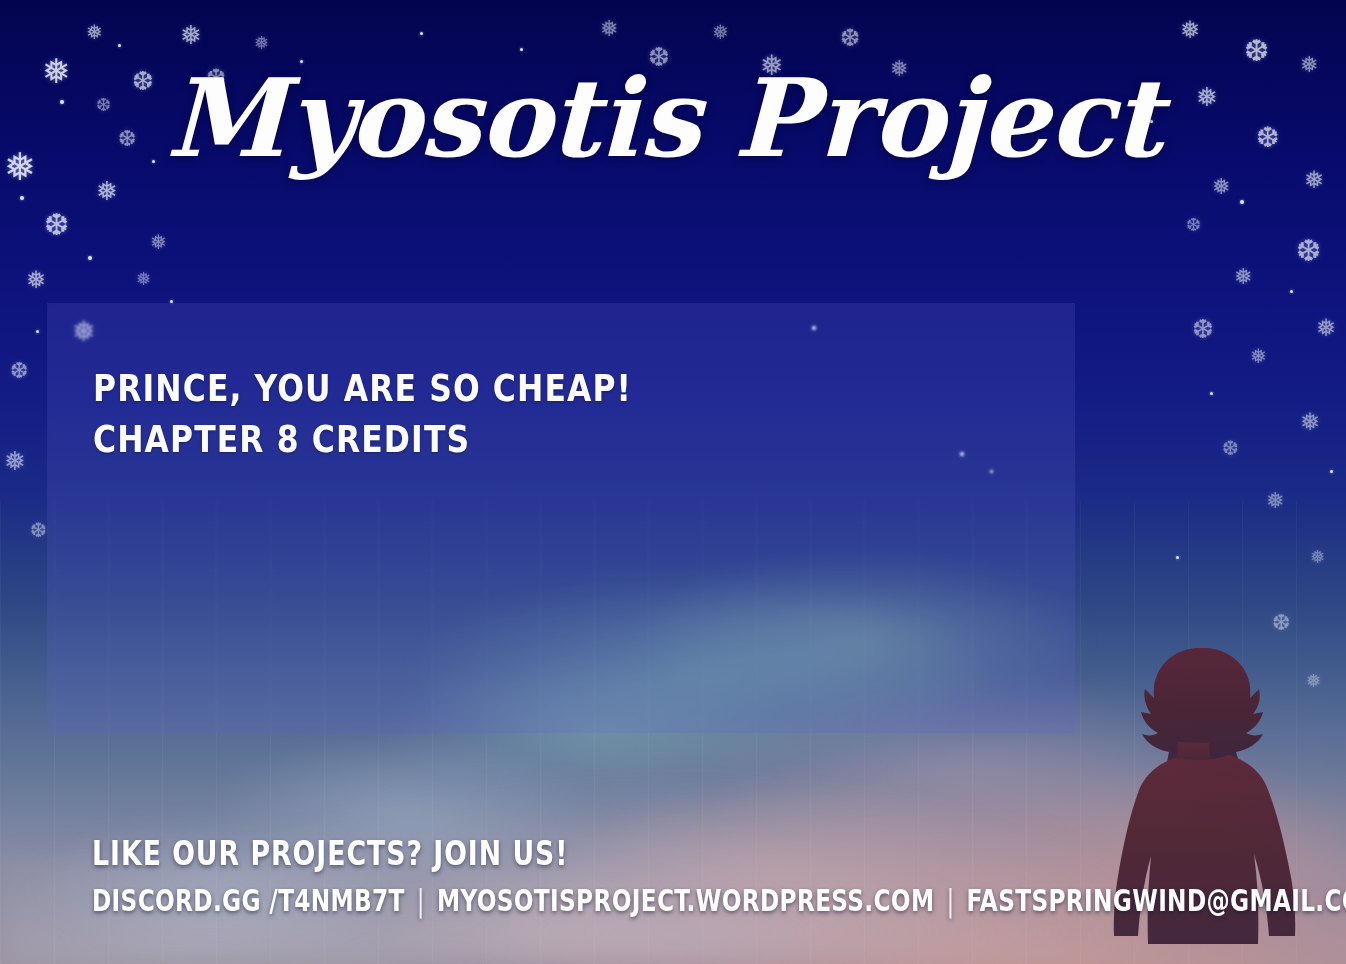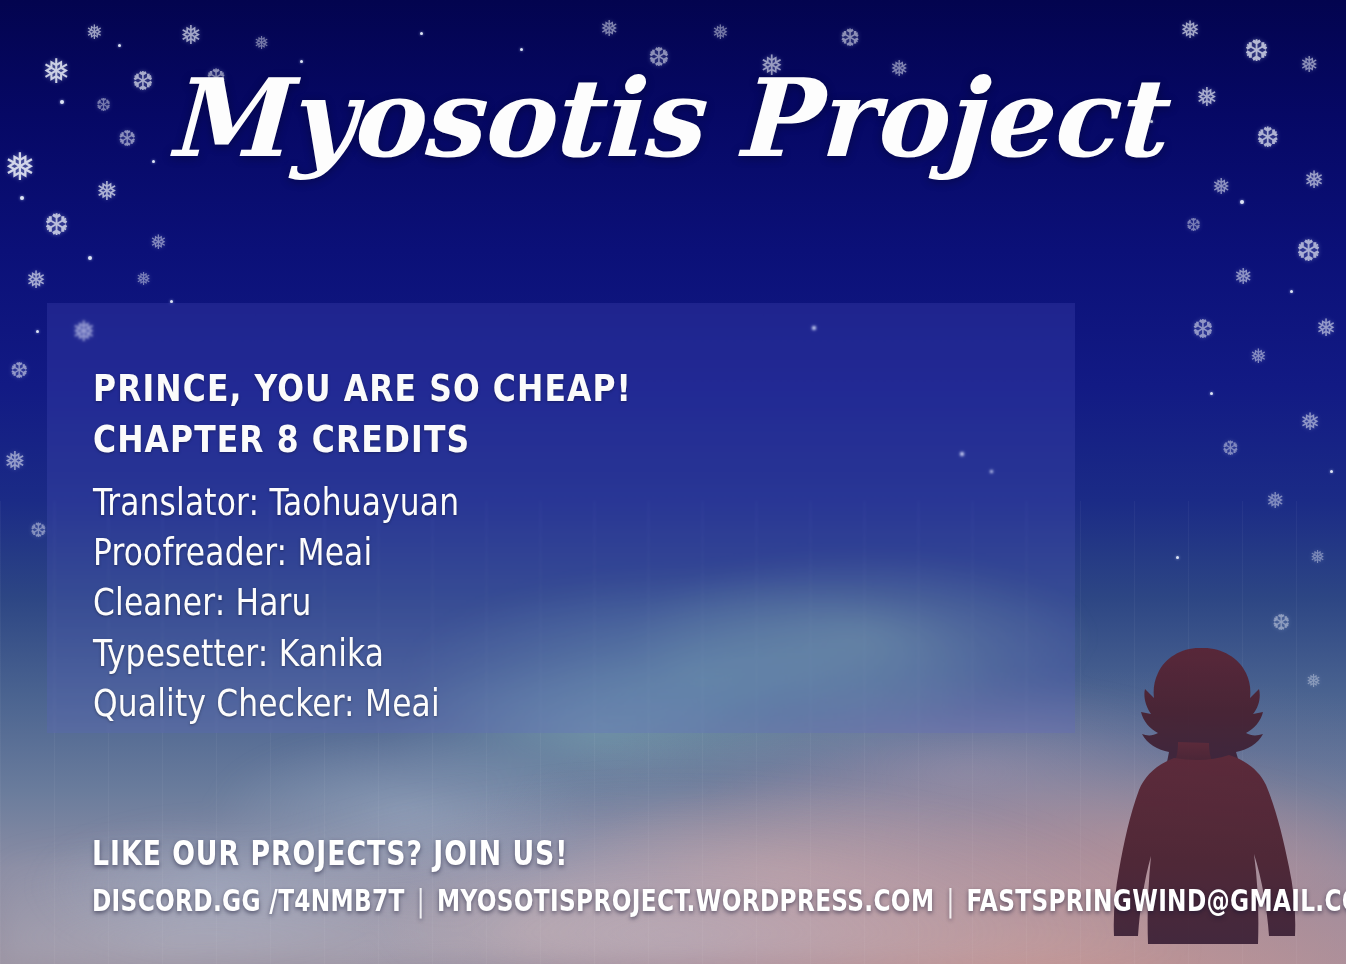--- a/index.html
+++ b/index.html
@@ -317,27 +317,20 @@
 
   <div class="title">Myosotis Project</div>
 
   <div class="credits-panel">
     <div class="credits-inner">
 
       <div class="credit-heading">Prince, You Are So Cheap!</div>
 
       <div class="credit-heading">Chapter 8 Credits</div>
 
-      <div class="credit-lines">
-        <div class="credit-line">Translator: Taohuayuan</div>
-        <div class="credit-line">Proofreader: Meai</div>
-        <div class="credit-line">Cleaner: Haru</div>
-        <div class="credit-line">Typesetter: Kanika</div>
-        <div class="credit-line">Quality Checker: Meai</div>
-      </div>
 
     </div>
   </div>
 
   <div class="footer">
     <div class="footer-cta">Like our projects? Join us!</div>
 
     <div class="footer-links">
       <span>Discord.gg /T4NmB7T</span>
       <span class="footer-sep">|</span>

